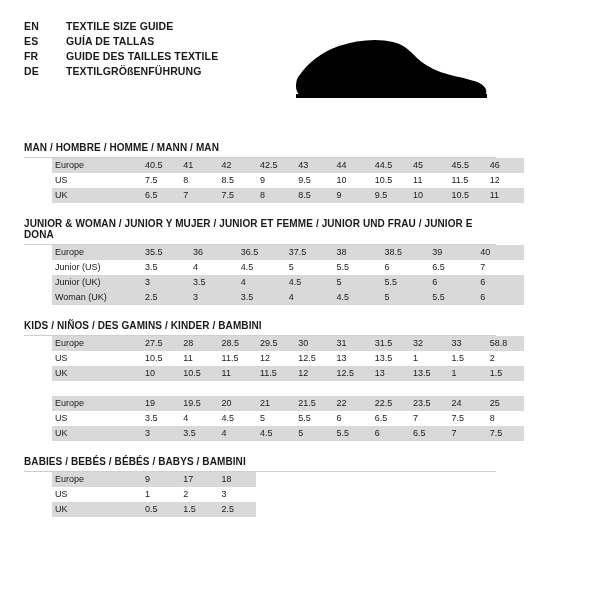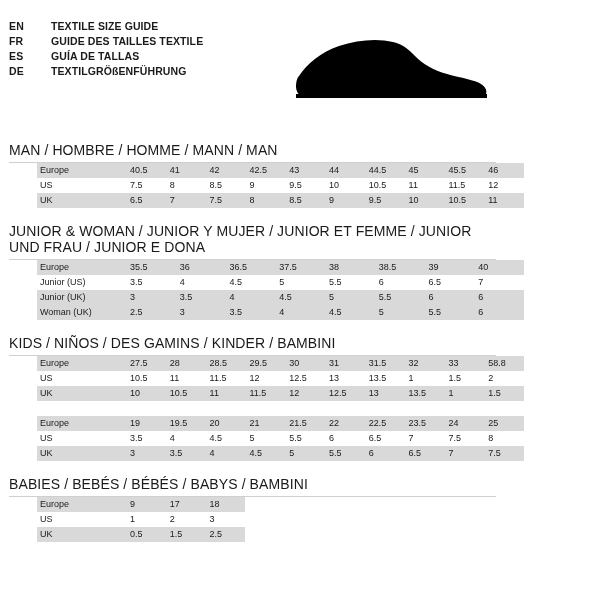--- a/index.html
+++ b/index.html
@@ -12,21 +12,21 @@
     background: #ffffff;
     font-family: "Liberation Sans", sans-serif;
     color: #1a1a1a;
     overflow: hidden;
   }
   .page {
     position: relative;
     width: 520px;
     height: 600px;
     box-sizing: border-box;
-    padding: 18px 24px 0 9px;
+    padding: 18px 24px 0 24px;
   }
 
   
   .header {
     display: flex;
     align-items: flex-start;
     justify-content: space-between;
   }
   .lang-table {
     border-collapse: collapse;
@@ -61,22 +61,22 @@
     font-weight: 700;
     letter-spacing: .2px;
   }
 
   
   .section {
     margin-top: 15px;
   }
   .section.first { margin-top: 34px; }
   .section-title {
-    font-size: 14px;
-    font-weight: 400;
+    font-size: 10px;
+    font-weight: 700;
     letter-spacing: .1px;
     padding-bottom: 4px;
     border-bottom: 1px solid #cfcfcf;
     margin-bottom: 0;
   }
   table.size-table {
     border-collapse: collapse;
     width: 100%;
     font-size: 9px;
     table-layout: fixed;
@@ -107,26 +107,26 @@
 <div class="page">
 
   <div class="header">
     <table class="lang-table">
       <tbody>
         <tr>
           <td class="lang-code">EN</td>
           <td class="lang-text">TEXTILE SIZE GUIDE</td>
         </tr>
         <tr>
+          <td class="lang-code">ES</td>
+          <td class="lang-text">GUÍA DE TALLAS</td>
+        </tr>
+        <tr>
           <td class="lang-code">FR</td>
           <td class="lang-text">GUIDE DES TAILLES TEXTILE</td>
-        </tr>
-        <tr>
-          <td class="lang-code">ES</td>
-          <td class="lang-text">GUÍA DE TALLAS</td>
         </tr>
         <tr>
           <td class="lang-code">DE</td>
           <td class="lang-text">TEXTILGRÖßENFÜHRUNG</td>
         </tr>
       </tbody>
     </table>
 
     <div class="shoe-wrap">
       <svg viewBox="0 0 205 80" width="205" height="80" aria-hidden="true">

